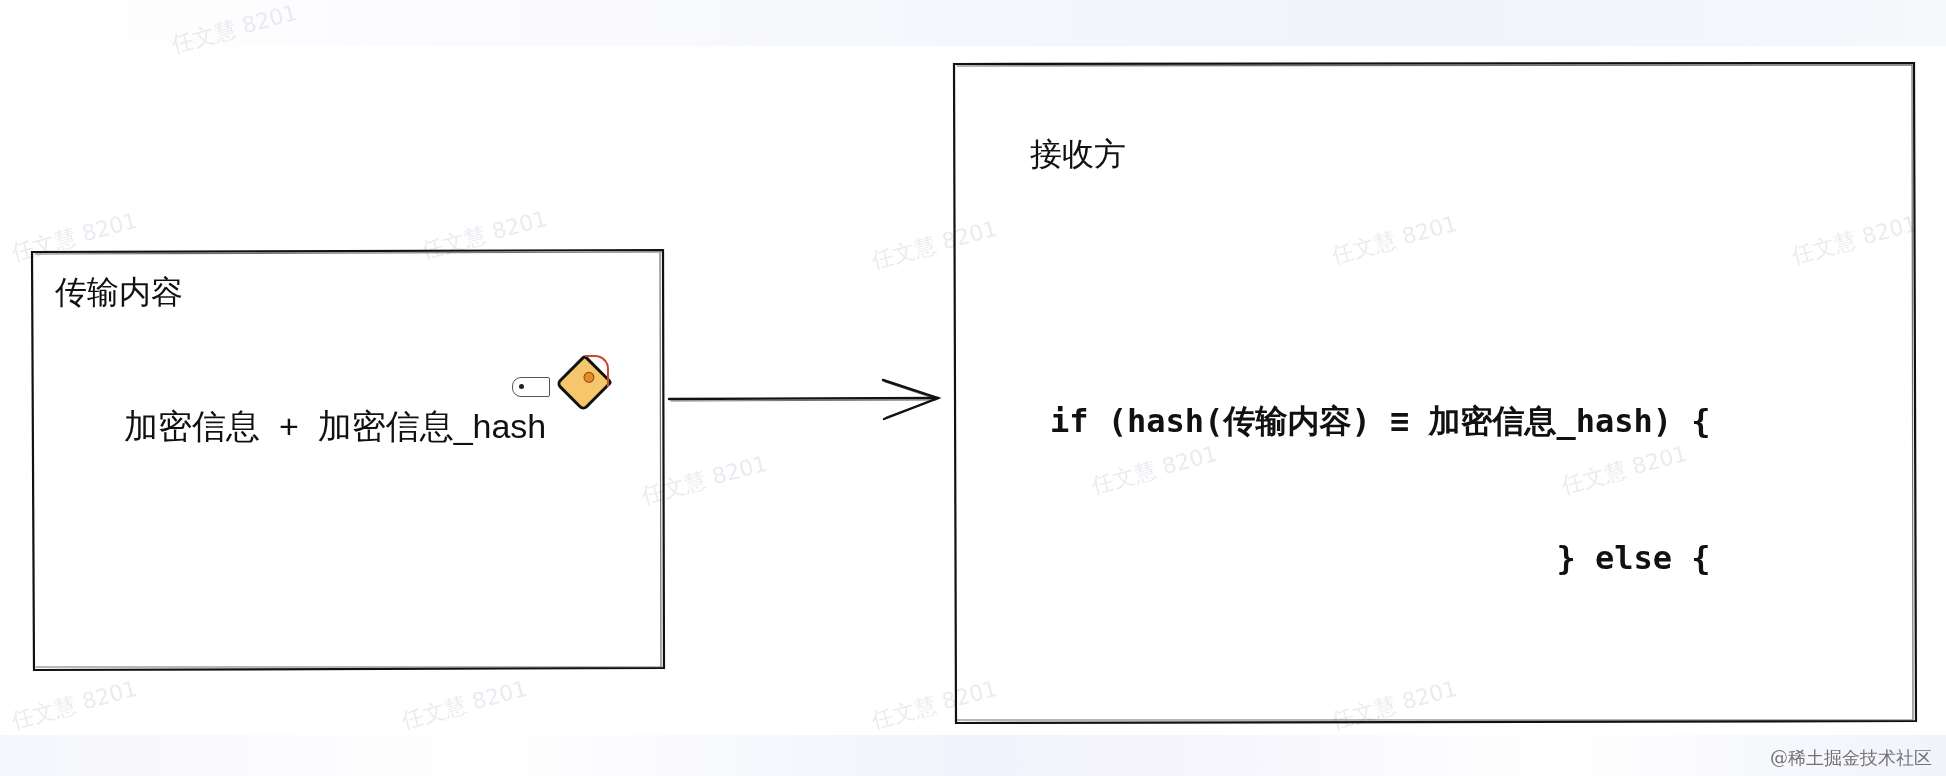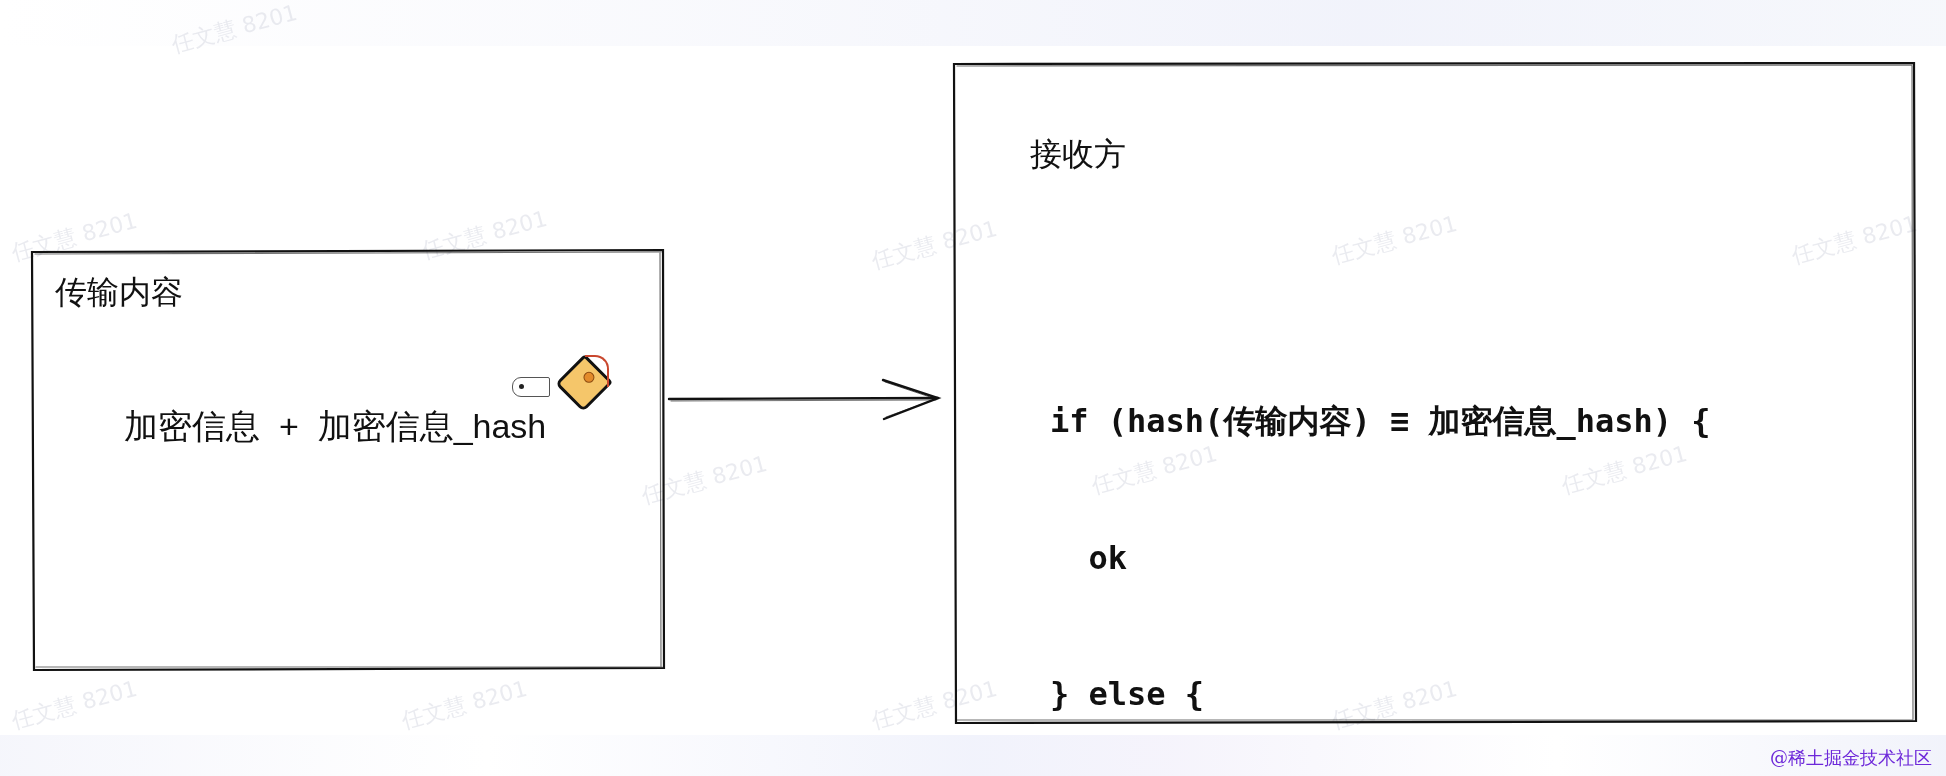--- a/index.html
+++ b/index.html
@@ -4,32 +4,32 @@
   <style>
     html, body { margin:0; padding:0; }
     body { width:1946px; height:776px; background:#ffffff; position:relative; overflow:hidden;
       font-family:"DejaVu Sans", sans-serif; color:#111; }
     .bgband-top { position:absolute; left:0; top:0; width:1946px; height:46px;
       background:linear-gradient(90deg,#ffffff 0%,#f6f7fc 40%,#eef0fa 70%,#f4f6fb 100%); opacity:.8; }
     .bgband-bottom { position:absolute; left:0; top:735px; width:1946px; height:41px;
       background:linear-gradient(90deg,#f3f4fb 0%,#ffffff 25%,#eef0fb 50%,#f3f1fb 60%,#ffffff 80%,#eef0fa 100%); opacity:.8; }
     .wm { position:absolute; color:#d9dbe4; font-size:22px; transform:rotate(-15deg); opacity:.55; white-space:nowrap; }
     svg.lines { position:absolute; left:0; top:0; }
-    .txt { position:absolute; white-space:pre; }
+    .txt { position:absolute; white-space:pre;text-align:right; }
     .title { font-size:32px; font-family:"DejaVu Sans", sans-serif; }
     .payload { font-size:34px; font-family:Liberation Sans, sans-serif; }
     .code { font-family:"DejaVu Sans Mono", monospace; font-weight:bold; font-size:32px; line-height:45.5px; left:1050px; top:308px; }
     .code .ln { display:block; height:45.5px; }
     .tag-small { position:absolute; left:512px; top:377px; width:36px; height:18px; border:1.5px solid #555; border-radius:9px 2px 2px 9px; background:#fff; }
     .tag-small::after { content:""; position:absolute; left:6px; top:6px; width:5px; height:5px; border-radius:50%; background:#222; }
     .tag-big { position:absolute; left:564px; top:362px; width:34px; height:36px; background:#f5c66a; border:3px solid #111;
       border-radius:4px 4px 6px 6px; transform:rotate(45deg); }
     .tag-big::after { content:""; position:absolute; left:11px; top:5px; width:9px; height:9px; border-radius:50%; background:#e38b2b; border:1px solid #8a4a10; }
     .tag-string { position:absolute; left:585px; top:355px; width:22px; height:30px; border:2px solid #c9472e; border-left:none; border-bottom:none; border-radius:0 14px 0 0; }
-    .footer-mark { position:absolute; right:14px; bottom:6px; font-size:18px; color:#6d28d9; font-family:"DejaVu Serif", serif; }
+    .footer-mark { position:absolute; right:14px; bottom:6px; font-size:18px; color:#737373; font-family:"DejaVu Serif", serif; }
   </style>
 </head>
 <body>
 
 <div class="bgband-top"></div>
 <div class="bgband-bottom"></div>
 
 <div class="wm" style="left:170px;top:14px;">任文慧 8201</div>
 <div class="wm" style="left:10px;top:222px;">任文慧 8201</div>
 <div class="wm" style="left:420px;top:220px;">任文慧 8201</div>
@@ -69,19 +69,18 @@
 <div class="tag-small"></div>
 <div class="tag-big"></div>
 <div class="tag-string"></div>
 
 <div class="txt payload" style="left:124px;top:404px;">加密信息  +  加密信息_hash</div>
 
 <div class="txt title" style="left:1030px;top:133px;">接收方</div>
 
 <div class="txt code">
   <span class="ln">if (hash(传输内容) ≡ 加密信息_hash) {</span>
-  <span class="ln">  ok</span>
   <span class="ln">} else {</span>
   
   
 </div>
 
 <div class="footer-mark">@稀土掘金技术社区</div>
 
 </body></html>

